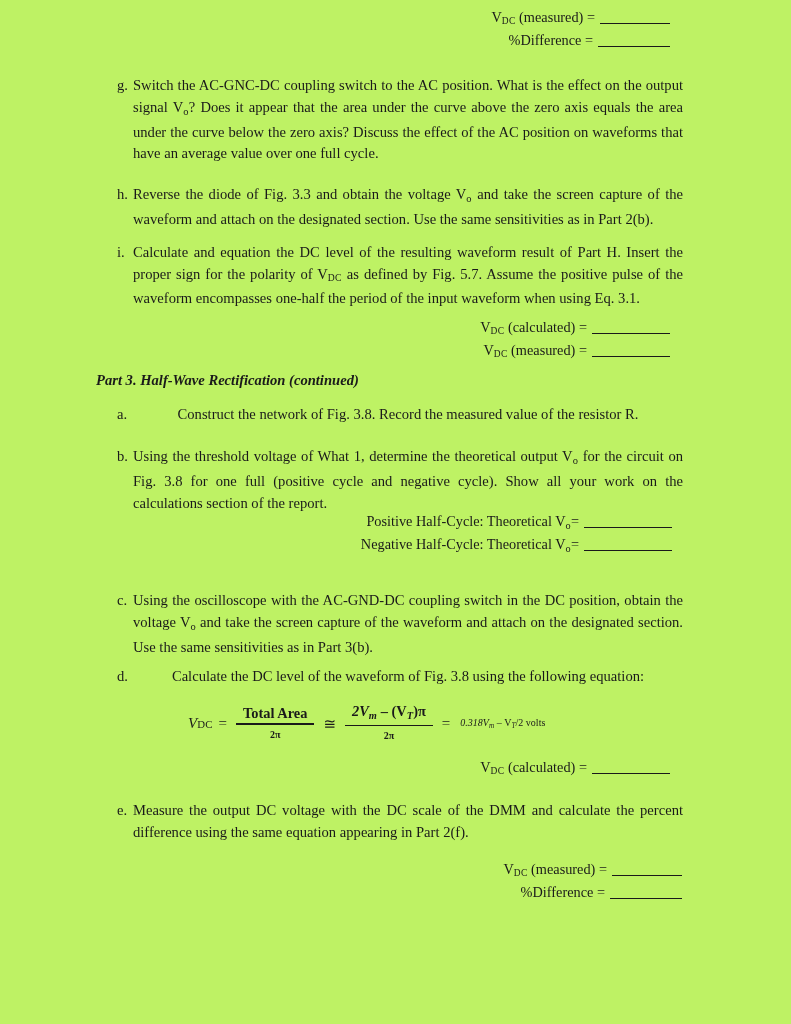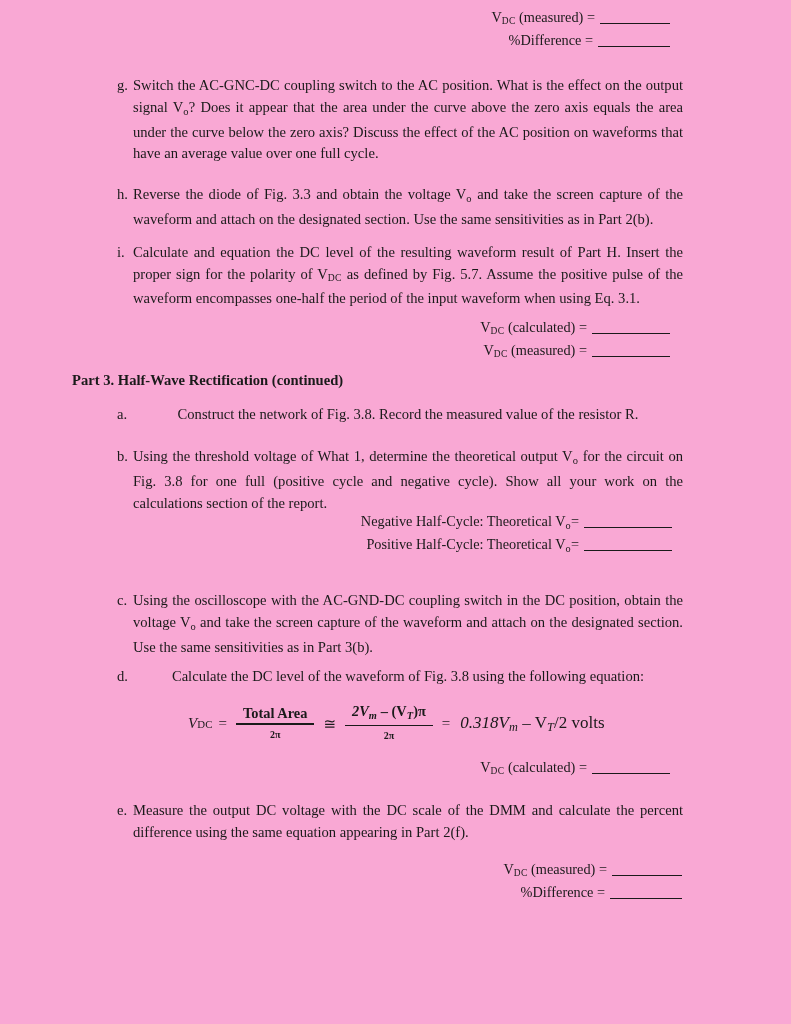--- a/index.html
+++ b/index.html
@@ -11,21 +11,21 @@
     width: 791px;
     height: 1024px;
     position: relative;
     font-family: "Liberation Serif", "DejaVu Serif", serif;
     color: #1a1a1a;
     overflow: hidden;
   }
   .page {
     position: absolute;
     inset: 0;
-    background: #f9a8d4;
+    background: #bef264;
   }
 
   
   .block {
     position: absolute;
   }
 
   
   .answers {
     text-align: right;
@@ -131,21 +131,21 @@
     height: 1.6px;
     background: #1a1a1a;
   }
   .frac-den {
     padding: 1px 7px 0 7px;
     font-size: 10px;
     font-weight: bold;
     line-height: 17px;
   }
   .eq-tail {
-    font-size: 17px;
+    font-size: 10px;
     margin-left: 4px;
   }
   .italic { font-style: italic; }
 </style>
 </head>
 <body>
 
 <div class="page">
 
   <div class="block answers" style="left:300px; top:8px; width:370px;">
@@ -174,38 +174,38 @@
 
   <div class="block answers" style="left:300px; top:318px; width:370px;">
     <span class="answer-line">
       <span>V</span><span class="sub-sc">DC</span><span> (calculated) =</span><span class="blank w78"></span>
     </span>
     <span class="answer-line">
       <span>V</span><span class="sub-sc">DC</span><span> (measured) =</span><span class="blank w78"></span>
     </span>
   </div>
 
-  <div class="section-heading" style="left:72px; top:370px;">Part 3. Half-Wave Rectification (continued)</div>
+  <div class="section-heading" style="left:96px; top:370px;font-style:italic;">Part 3. Half-Wave Rectification (continued)</div>
 
   <div class="item" style="left:111px; top:404px; width:572px;">
     <span class="item-marker">a.</span>
     <span class="item-body ragged">Construct the network of Fig. 3.8. Record the measured value of the resistor R.</span>
   </div>
 
   <div class="item" style="left:111px; top:446px; width:572px;">
     <span class="item-marker">b.</span>
     <span class="item-body"><span>Using the threshold voltage of What 1, determine the theoretical output V</span><span class="sub">o</span><span> for the circuit on Fig. 3.8 for one full (positive cycle and negative cycle). Show all your work on the calculations section of the report.</span></span>
   </div>
 
   <div class="block answers" style="left:250px; top:512px; width:422px;">
     <span class="answer-line">
+      <span>Positive Half-Cycle: Theoretical V</span><span class="sub">o</span><span>=</span><span class="blank w88"></span>
+    </span>
+    <span class="answer-line">
       <span>Negative Half-Cycle: Theoretical V</span><span class="sub">o</span><span>=</span><span class="blank w88"></span>
-    </span>
-    <span class="answer-line">
-      <span>Positive Half-Cycle: Theoretical V</span><span class="sub">o</span><span>=</span><span class="blank w88"></span>
     </span>
   </div>
 
   <div class="item" style="left:111px; top:590px; width:572px;">
     <span class="item-marker">c.</span>
     <span class="item-body"><span>Using the oscilloscope with the AC-GND-DC coupling switch in the DC position, obtain the voltage V</span><span class="sub">o</span><span> and take the screen capture of the waveform and attach on the designated section. Use the same sensitivities as in Part 3(b).</span></span>
   </div>
 
   <div class="item" style="left:111px; top:666px; width:572px;">
     <span class="item-marker">d.</span>

